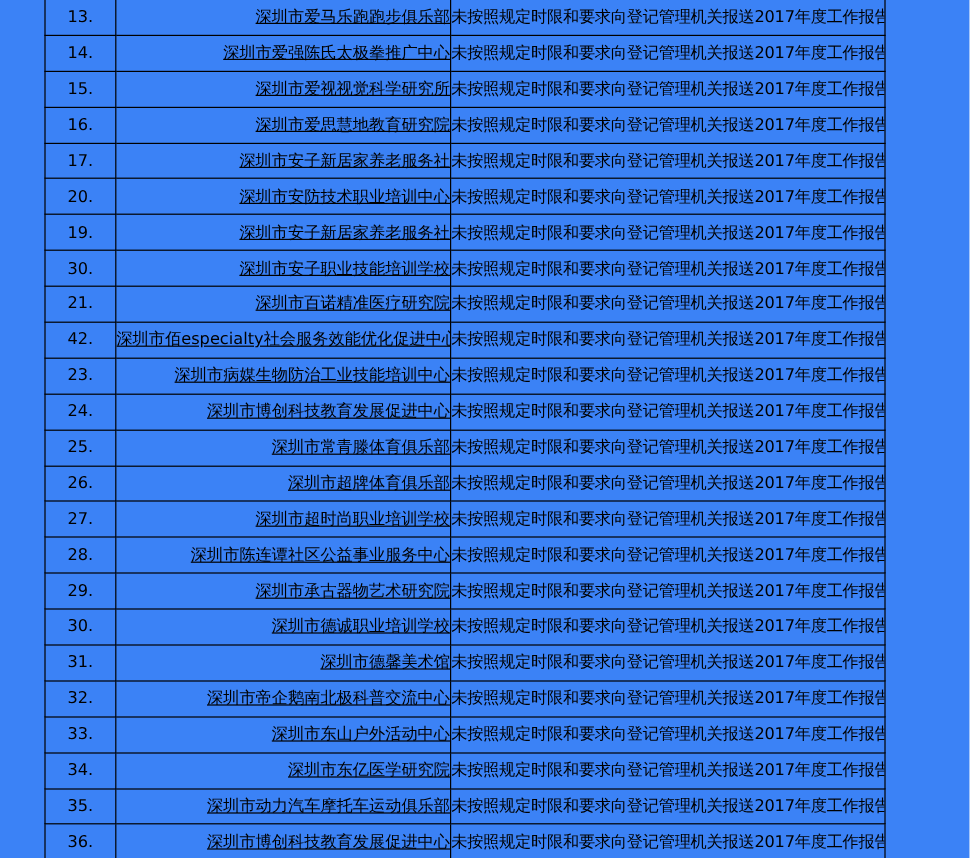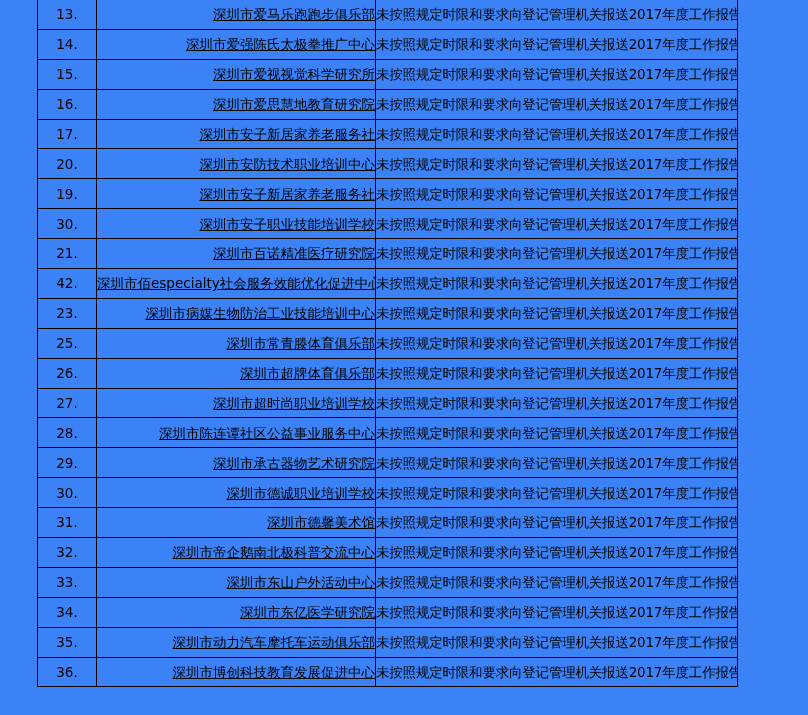--- a/index.html
+++ b/index.html
@@ -186,20 +186,31 @@
           </td>
         <td class="col-name">
             <span class="cell-text">深圳市病媒生物防治工业技能培训中心</span>
           </td>
         <td class="col-reason">
             <span class="cell-text">未按照规定时限和要求向登记管理机关报送2017年度工作报告</span>
           </td>
       </tr>
       <tr>
         <td class="col-index">
+            <span class="cell-text">24.</span>
+          </td>
+        <td class="col-name">
+            <span class="cell-text">深圳市博创科技教育发展促进中心</span>
+          </td>
+        <td class="col-reason">
+            <span class="cell-text">未按照规定时限和要求向登记管理机关报送2017年度工作报告</span>
+          </td>
+      </tr>
+      <tr>
+        <td class="col-index">
             <span class="cell-text">25.</span>
           </td>
         <td class="col-name">
             <span class="cell-text">深圳市常青滕体育俱乐部</span>
           </td>
         <td class="col-reason">
             <span class="cell-text">未按照规定时限和要求向登记管理机关报送2017年度工作报告</span>
           </td>
       </tr>
       <tr>

